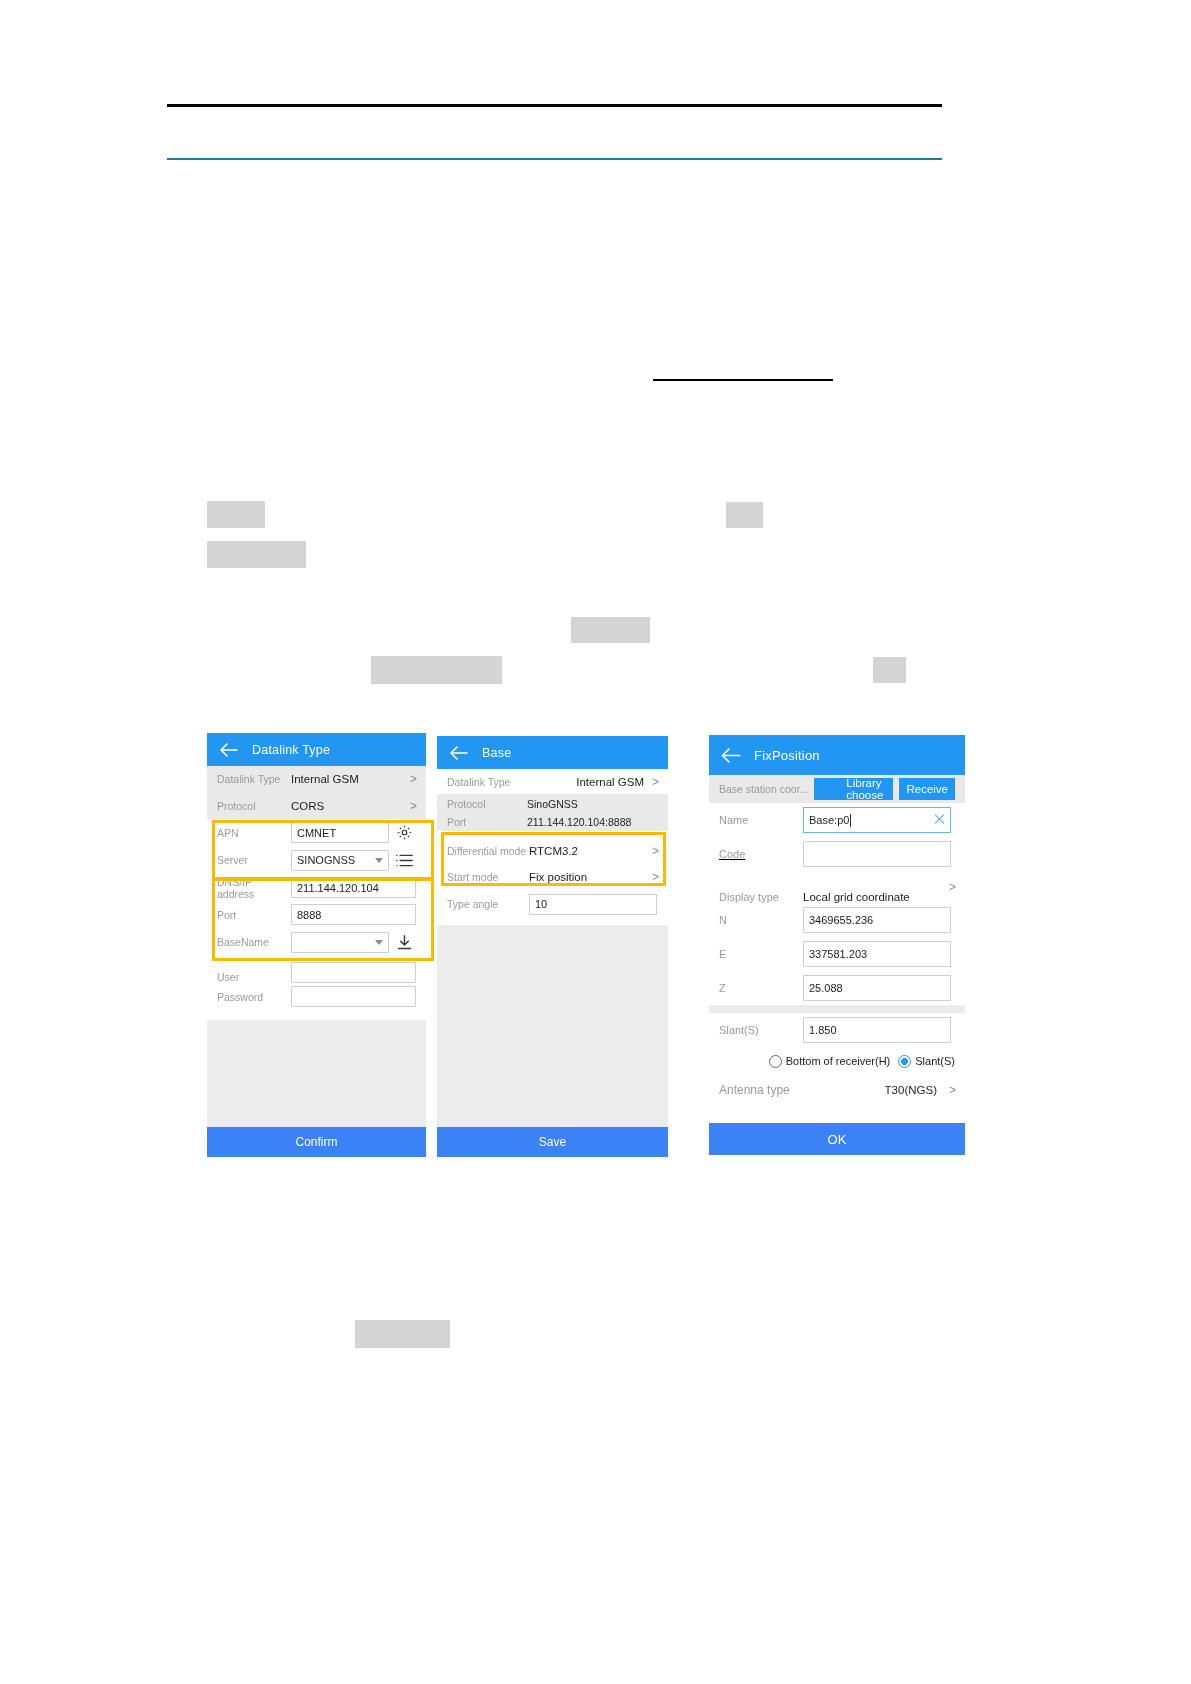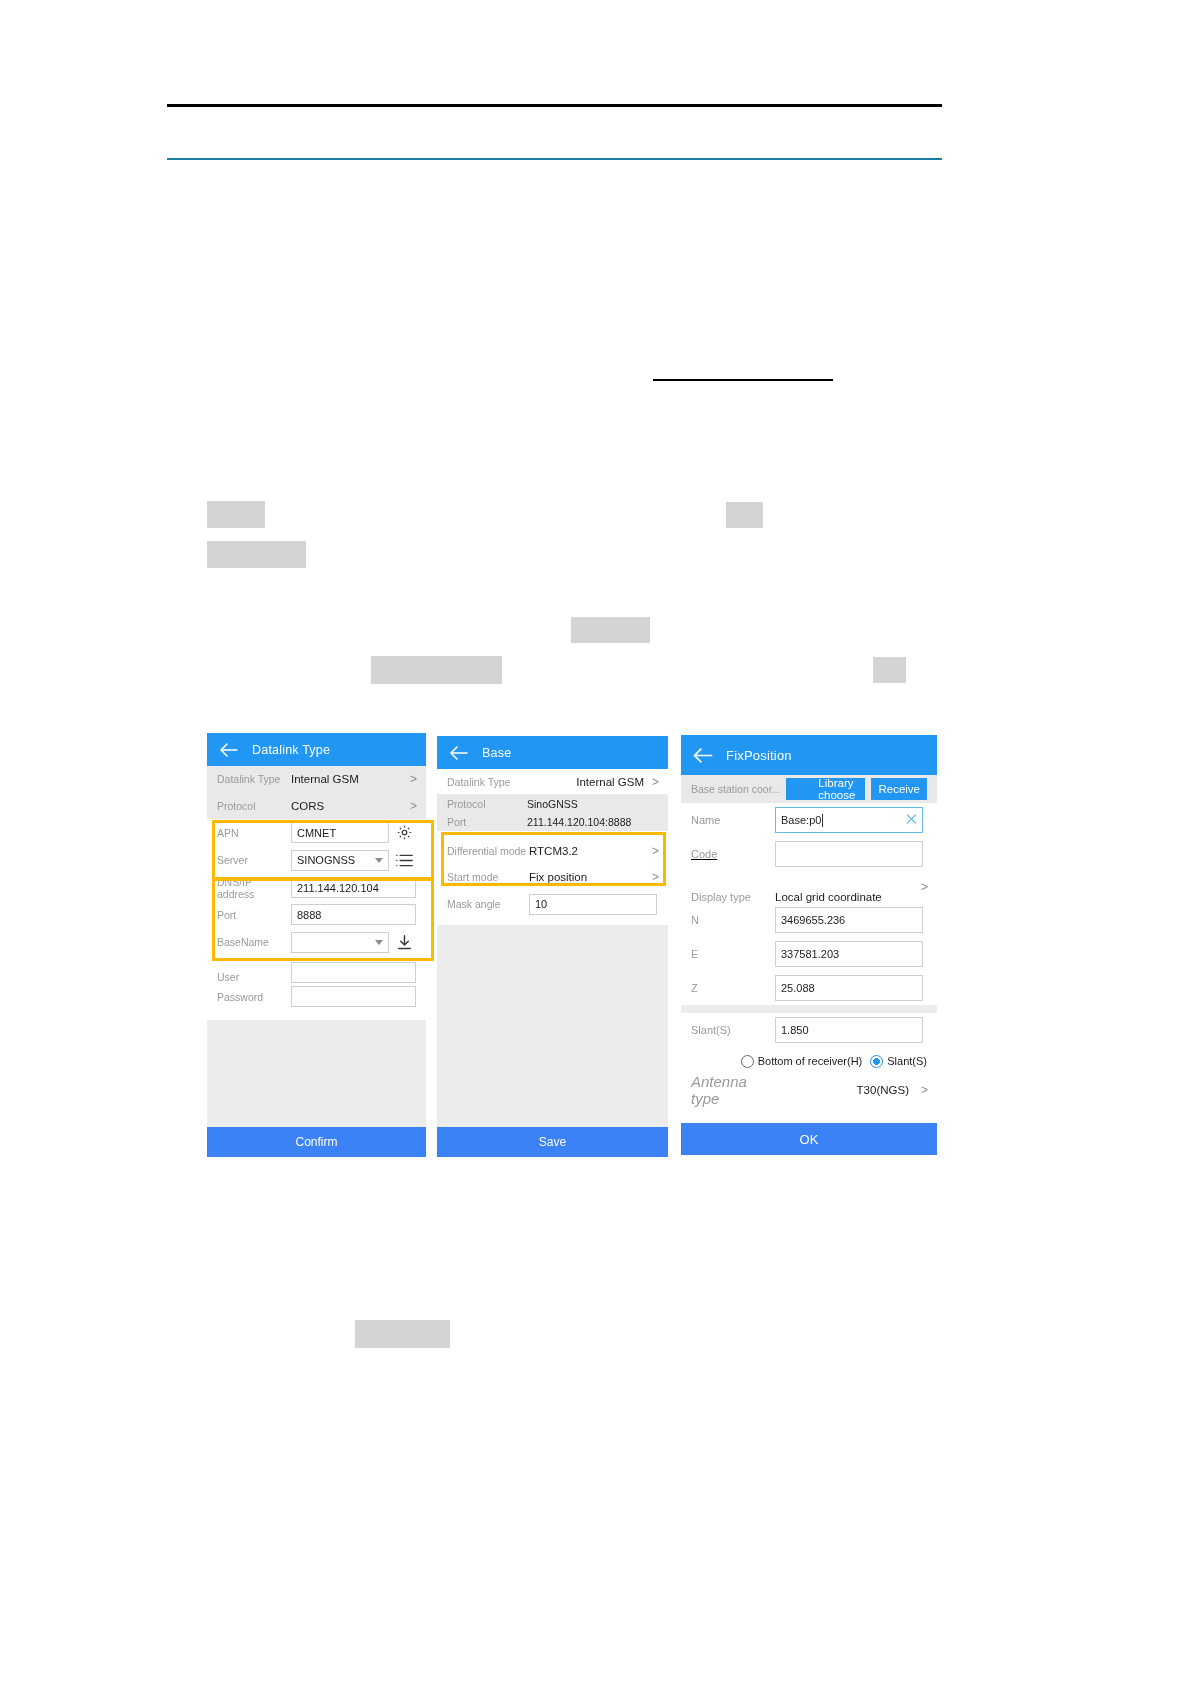--- a/index.html
+++ b/index.html
@@ -340,32 +340,32 @@
     <span class="row-chevron">&gt;</span>
   </div>
 
   <div class="row white-row" style="height:26px;">
     <span class="row-label" style="width:82px;">Start mode</span>
     <span class="row-value">Fix position</span>
     <span class="row-chevron">&gt;</span>
   </div>
 
   <div class="row white-row" style="height:28px;">
-    <span class="row-label" style="width:82px;">Mask angle</span>
+    <span class="row-label" style="width:82px;">Type angle</span>
     <span class="txt-input" style="width:128px;">10</span>
   </div>
 
   <div class="blank-area" style="position:absolute;left:0;top:189px;width:100%;height:202px;"></div>
 
   <div class="footer-btn">Save</div>
 </div>
 
 <div class="highlight-box" style="left:441px;top:832px;width:225px;height:54px;"></div>
 
-<div class="phone" style="left:681px;top:735px;width:256px;height:420px;">
+<div class="phone" style="left:709px;top:735px;width:256px;height:420px;">
 
   <div class="phone-header" style="height:40px;">
     <span class="back-arrow">
       <svg width="20" height="15" viewBox="0 0 18 14">
           <path d="M7 1 L1 7 L7 13 M1 7 L17 7" stroke="#fff" stroke-width="1.6" fill="none" stroke-linecap="round" stroke-linejoin="round"></path>
         </svg>
     </span>
     <span class="phone-title" style="font-size:13px;">FixPosition</span>
   </div>
 
@@ -421,19 +421,19 @@
   </div>
 
   <div class="radio-row" style="height:28px;">
     <span class="radio"></span>
     <span>Bottom of receiver(H)</span>
     <span class="radio checked" style="margin-left:4px;"></span>
     <span>Slant(S)</span>
   </div>
 
   <div class="row white-row" style="height:30px;">
-    <span class="row-label" style="width:84px;font-size:15px;font-style:italic;">Antenna type</span>
+    <span class="row-label" style="width:84px;font-size:12px;">Antenna type</span>
     <span class="row-value" style="margin-left:auto;margin-right:18px;">T30(NGS)</span>
     <span class="row-chevron">&gt;</span>
   </div>
 
   <div class="footer-btn" style="height:32px;font-size:13px;">OK</div>
 </div>
 
 </body></html>

